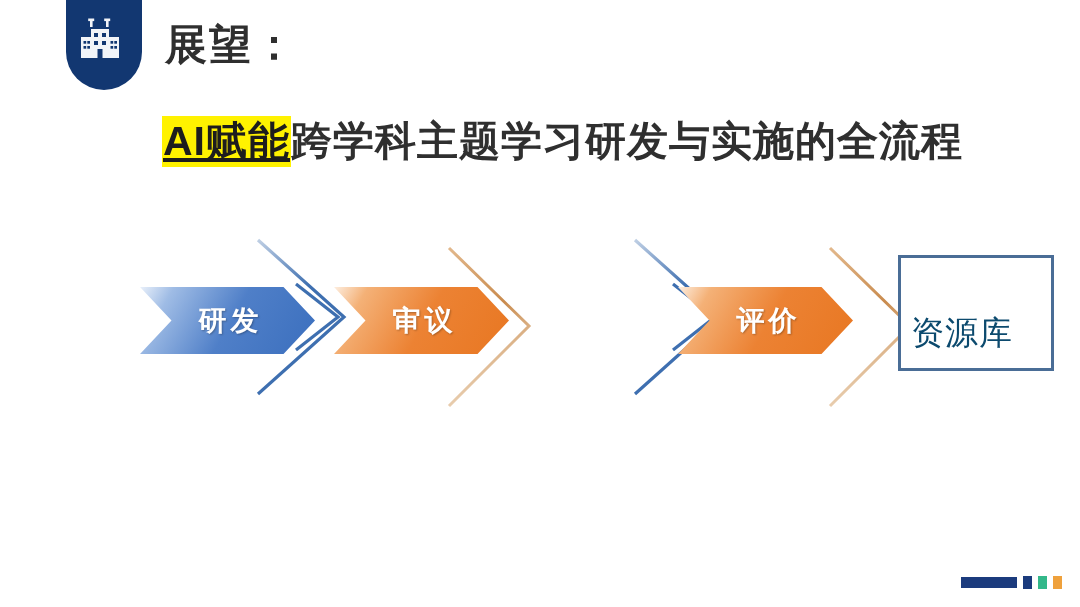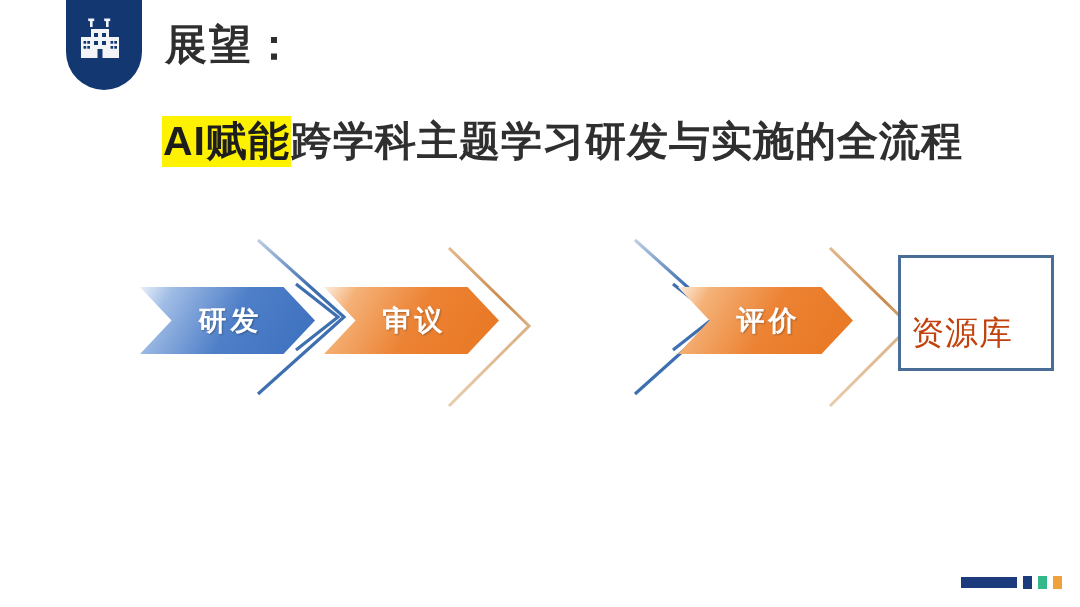--- a/index.html
+++ b/index.html
@@ -48,20 +48,21 @@
     font-weight: 700;
     letter-spacing: 1px;
     color: #2f2f2f;
     line-height: 1.15;
     white-space: nowrap;
   }
   #main-heading .hl {
     background: #fff200;
     padding: 2px 1px 3px 1px;
     color: #1d1d1d;
+    text-decoration: underline;
   }
 
   
   #flow-diagram {
     position: absolute;
     left: 0;
     top: 228px;
     width: 1074px;
     height: 185px;
     text-decoration: underline;
@@ -103,21 +104,21 @@
     box-sizing: border-box;
     background: #ffffff;
     display: flex;
     flex-direction: column;
     justify-content: center;
     padding-left: 10px;
   }
   #outcome-box .outcome-line {
     font-size: 33px;
     font-weight: 400;
-    color: #c2410c;
+    color: #0c4a6e;
     line-height: 1.22;
     letter-spacing: 1px;
     margin-top: 41px;
   }
 
   
   #footer-decoration {
     position: absolute;
     right: 18px;
     bottom: 18px;
@@ -212,21 +213,21 @@
           <stop offset="1" stop-color="#eed9c0"></stop>
         </linearGradient>
       </defs>
       <path d="M6 6 L86 84 L6 164" fill="none" stroke="url(#lcg4)" stroke-width="3"></path>
     </svg>
   </div>
 
   <div class="step-chevron chev-blue" style="left:140px;">
     <span class="step-label">研发</span>
   </div>
-  <div class="step-chevron chev-orange" style="left:324px;">
+  <div class="step-chevron chev-orange" style="left:334px;">
     <span class="step-label">审议</span>
   </div>
   <div class="step-chevron chev-orange" style="left:678px;">
     <span class="step-label">评价</span>
   </div>
 </div>
 
 <div id="outcome-box">
   <div class="outcome-line">资源库</div>
 </div>

